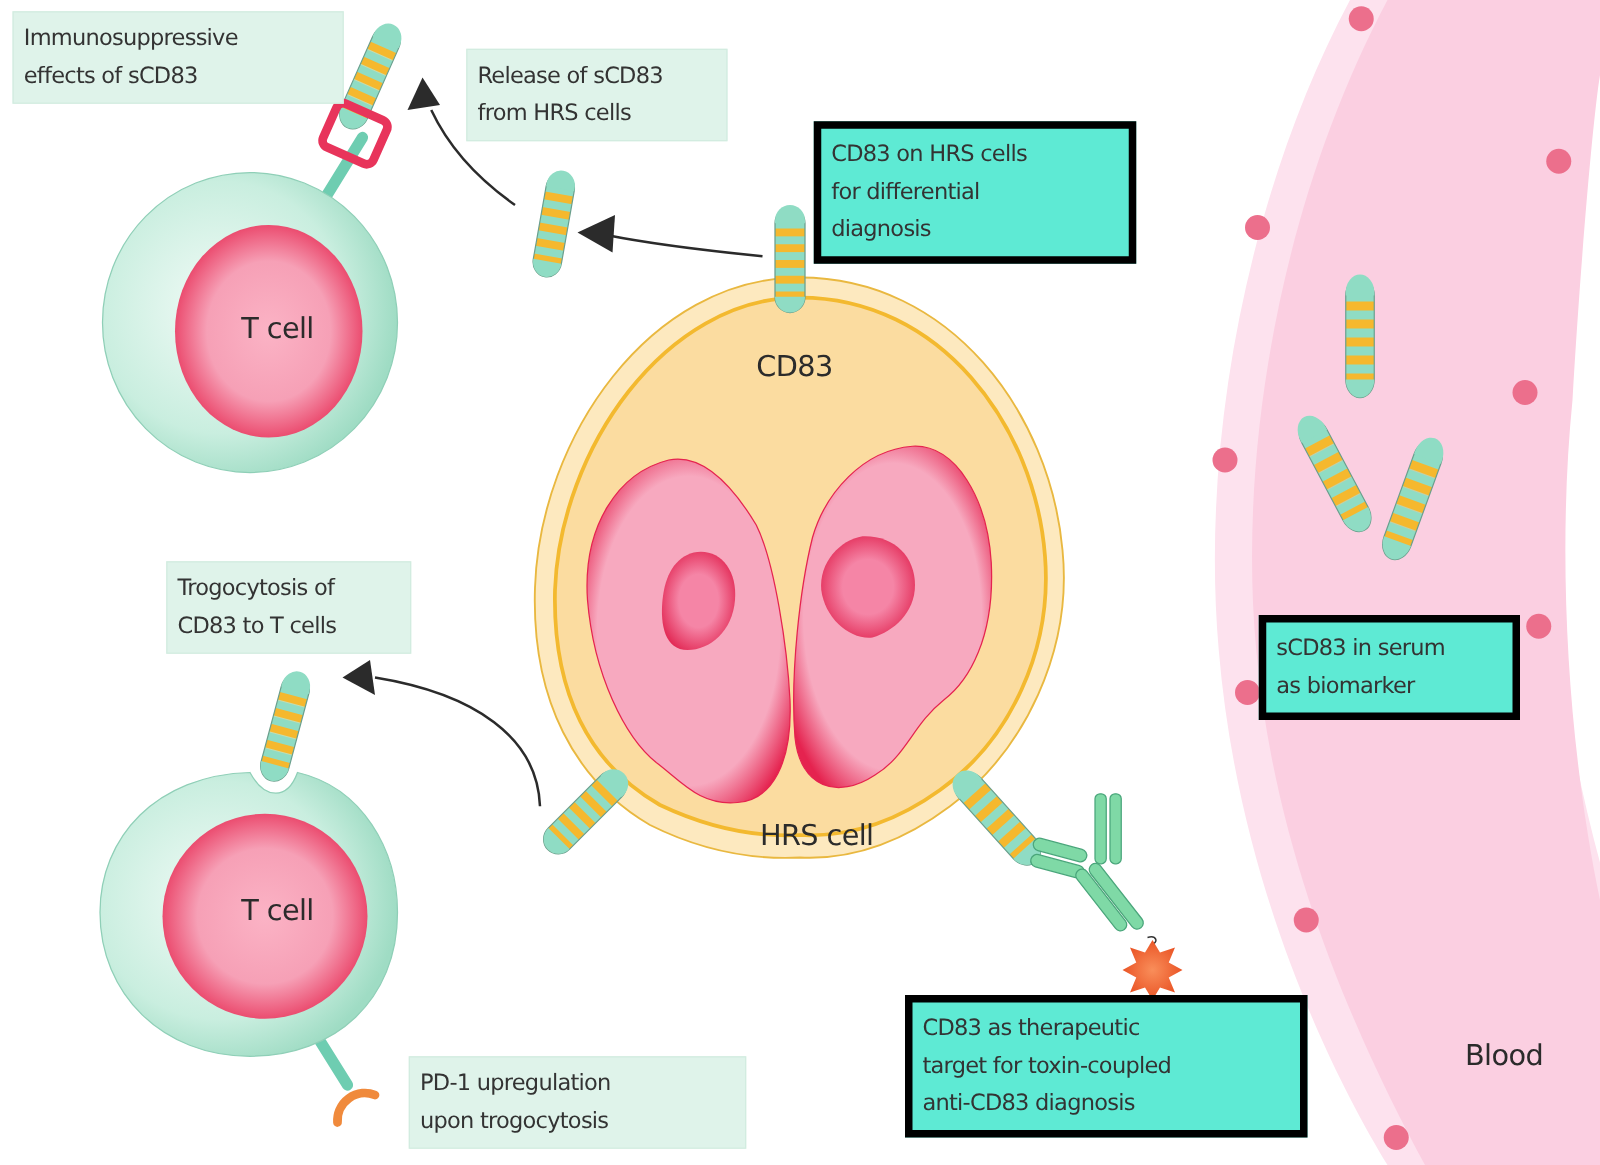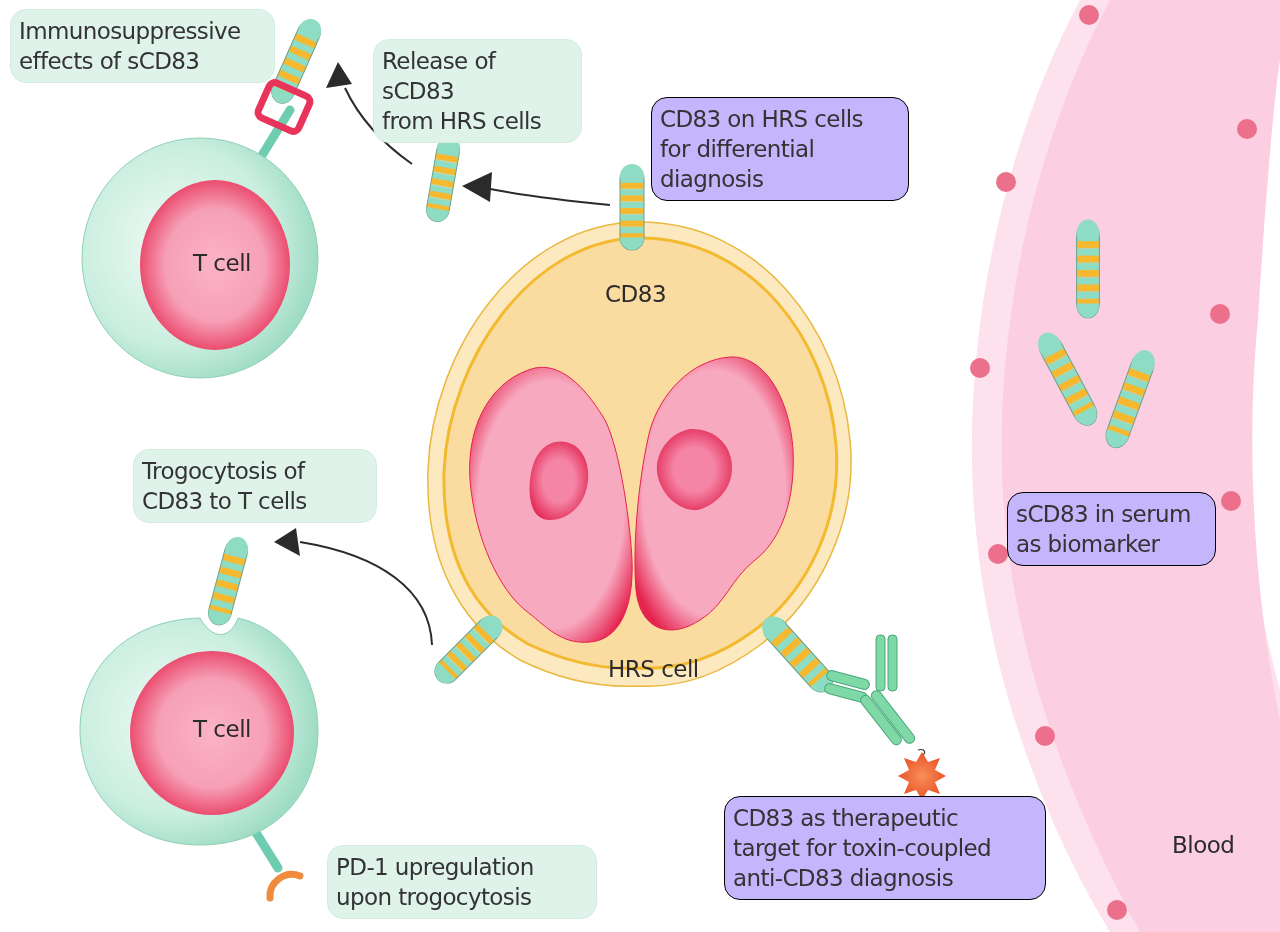--- a/index.html
+++ b/index.html
@@ -1,20 +1,20 @@
 <!DOCTYPE html>
 <html><head>
 <meta charset="utf-8">
 <style>
   html,body{margin:0;padding:0;background:#ffffff;}
   body{width:1280px;height:932px;position:relative;overflow:hidden;font-family:"DejaVu Sans","Liberation Sans",sans-serif;}
   svg#diagram{position:absolute;left:0;top:0;width:1280px;height:932px;}
-  .label{position:absolute;font-family:"DejaVu Sans","Liberation Sans",sans-serif;font-size:23px;line-height:30px;color:#333333;padding:6px 8px;border-radius:16px;box-sizing:border-box;white-space:pre-line;letter-spacing:-0.6px;}
+  .label{position:absolute;font-family:"DejaVu Sans","Liberation Sans",sans-serif;font-size:18px;line-height:30px;color:#333333;padding:6px 8px;border-radius:0;box-sizing:border-box;white-space:pre-line;letter-spacing:-0.6px;}
   .label.green{background:#dff3ea;border:1px solid #d2ece0;}
-  .label.grey{background:#c4b5fd;border:1px solid #000000;}
+  .label.grey{background:#5eead4;border:6px solid #000000;}
   .bold{position:absolute;font-family:"DejaVu Sans","Liberation Sans",sans-serif;font-weight:normal;font-size:23px;color:#2b2b2b;letter-spacing:-0.5px;}
 </style>
 </head>
 <body>
 
 <svg id="diagram" viewBox="0 0 1280 932">
   <defs>
     <radialGradient id="tOuter" cx="0.4" cy="0.45" r="0.6">
       <stop offset="0" stop-color="#f2fbf7"></stop>
       <stop offset="0.7" stop-color="#c9eedf"></stop>
@@ -128,21 +128,21 @@
   <polygon fill="url(#toxinGrad)" points="922,752 928,762 940,758 935,770 946,776 935,782 940,794 928,790 922,800 916,790 904,794 909,782 898,776 909,770 904,758 916,762"></polygon>
 </svg>
 
 <div class="label green" style="left:10px;top:9px;width:265px;">Immunosuppressive
 effects of sCD83</div>
 <div class="label green" style="left:373px;top:39px;width:209px;">Release of sCD83
 from HRS cells</div>
 <div class="label grey" style="left:651px;top:97px;width:258px;">CD83 on HRS cells
 for differential
 diagnosis</div>
-<div class="label green" style="left:133px;top:449px;width:244px;">Trogocytosis of
+<div class="label green" style="left:133px;top:449px;width:196px;">Trogocytosis of
 CD83 to T cells</div>
 <div class="label green" style="left:327px;top:845px;width:270px;">PD-1 upregulation
 upon trogocytosis</div>
 <div class="label grey" style="left:724px;top:796px;width:322px;">CD83 as therapeutic
 target for toxin-coupled
 anti-CD83 diagnosis</div>
 <div class="label grey" style="left:1007px;top:468px;width:209px;margin-top:24px;">sCD83 in serum
 as biomarker</div>
 
 <div class="bold" style="left:193px;top:250px;">T cell</div>

